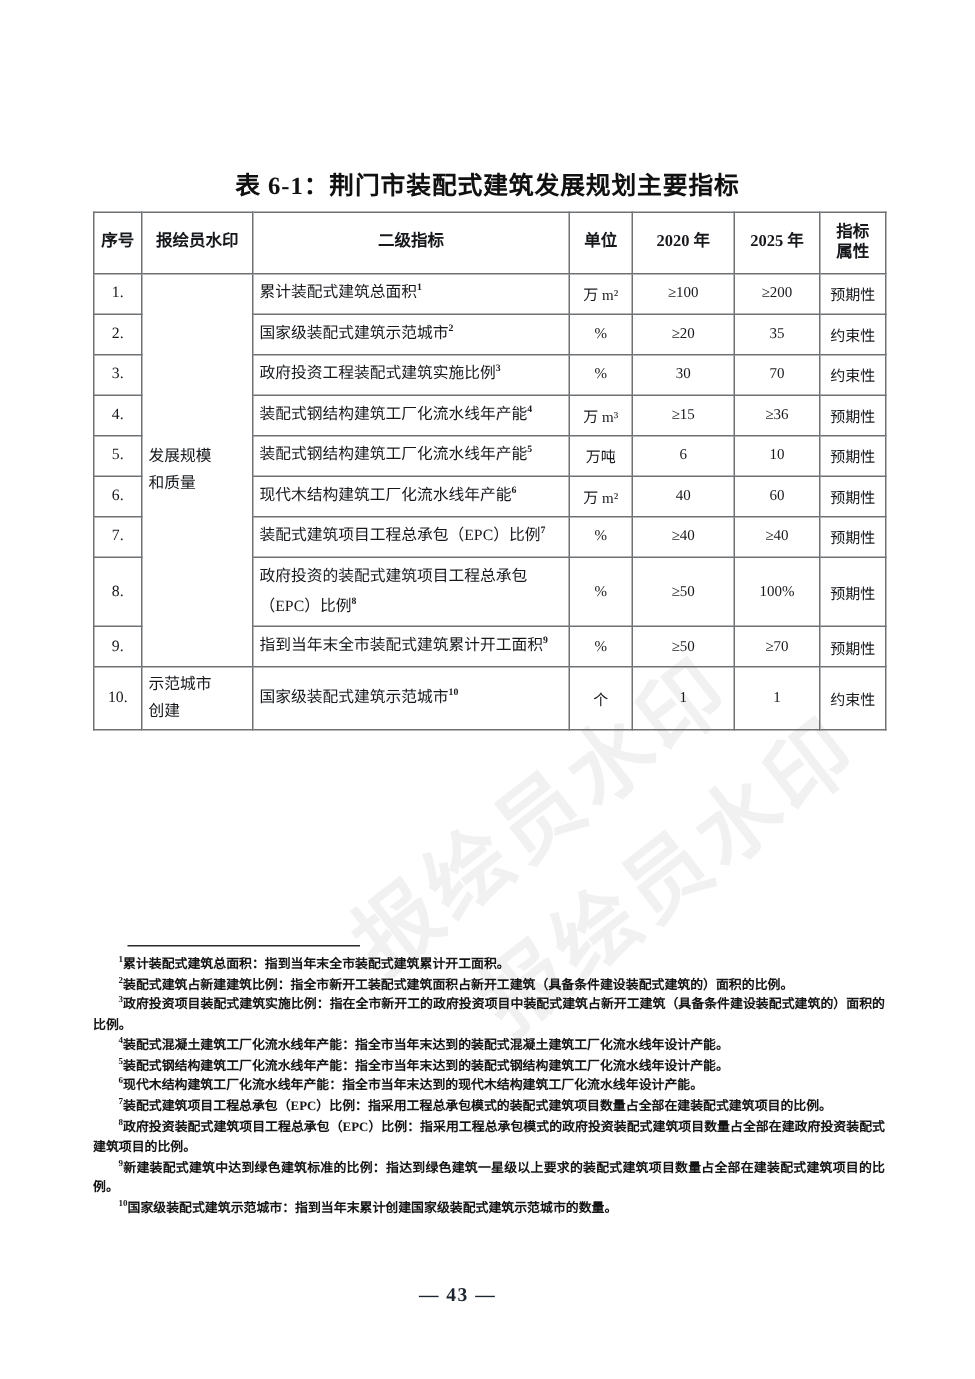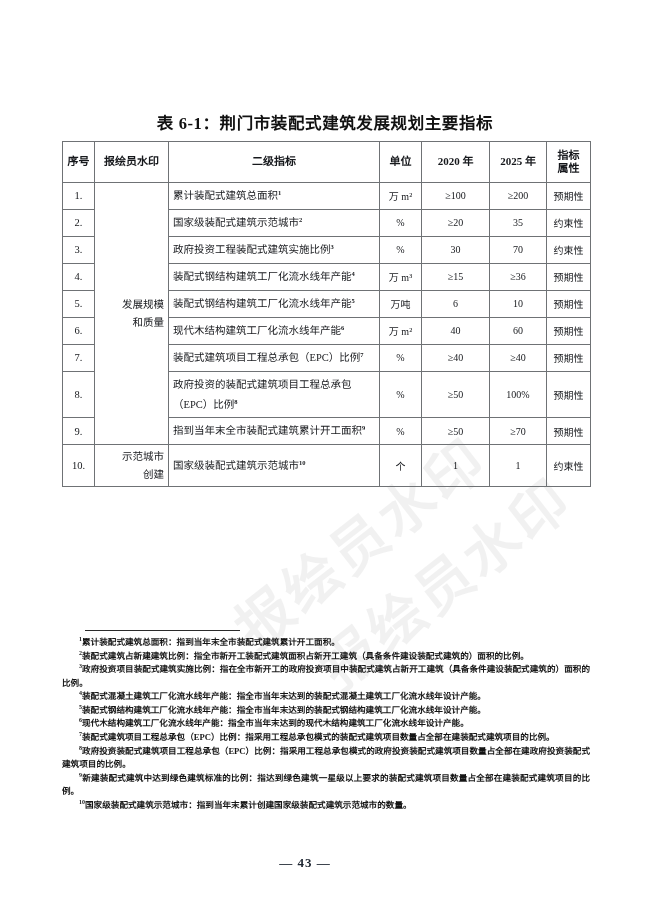--- a/index.html
+++ b/index.html
@@ -91,21 +91,21 @@
   .col-y2020 { width: 68px; }
   .col-y2025 { width: 57px; }
   .col-attr  { width: 44px; }
 
   td.c-no {
     text-align: center;
     font-size: 10.5px;
     font-family: "Liberation Serif", serif;
   }
   td.c-l1 {
-    text-align: right;
+    text-align: left;
     font-size: 10.5px;
     font-weight: 700;
     line-height: 1.65;
   }
   td.c-l2 {
     text-align: left;
     font-size: 10.5px;
     line-height: 1.9;
     padding-left: 8px;
     font-weight: 700;

